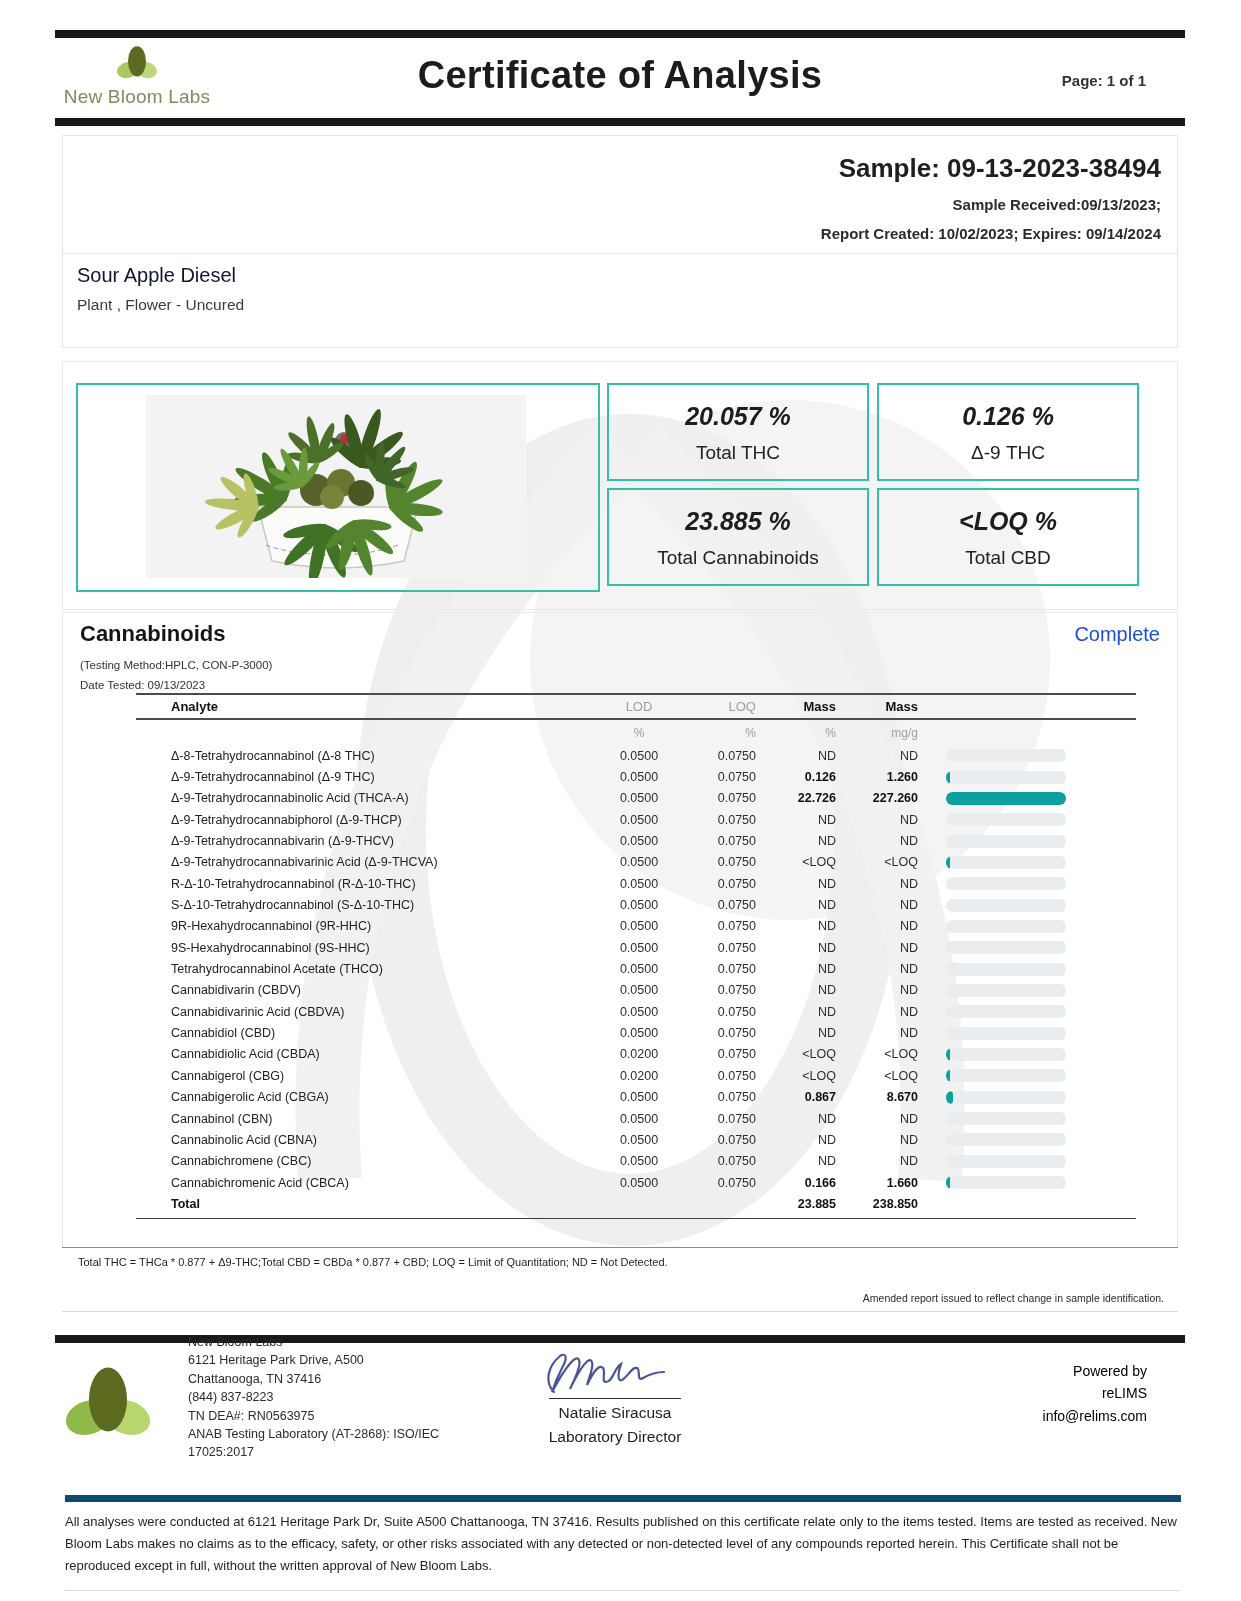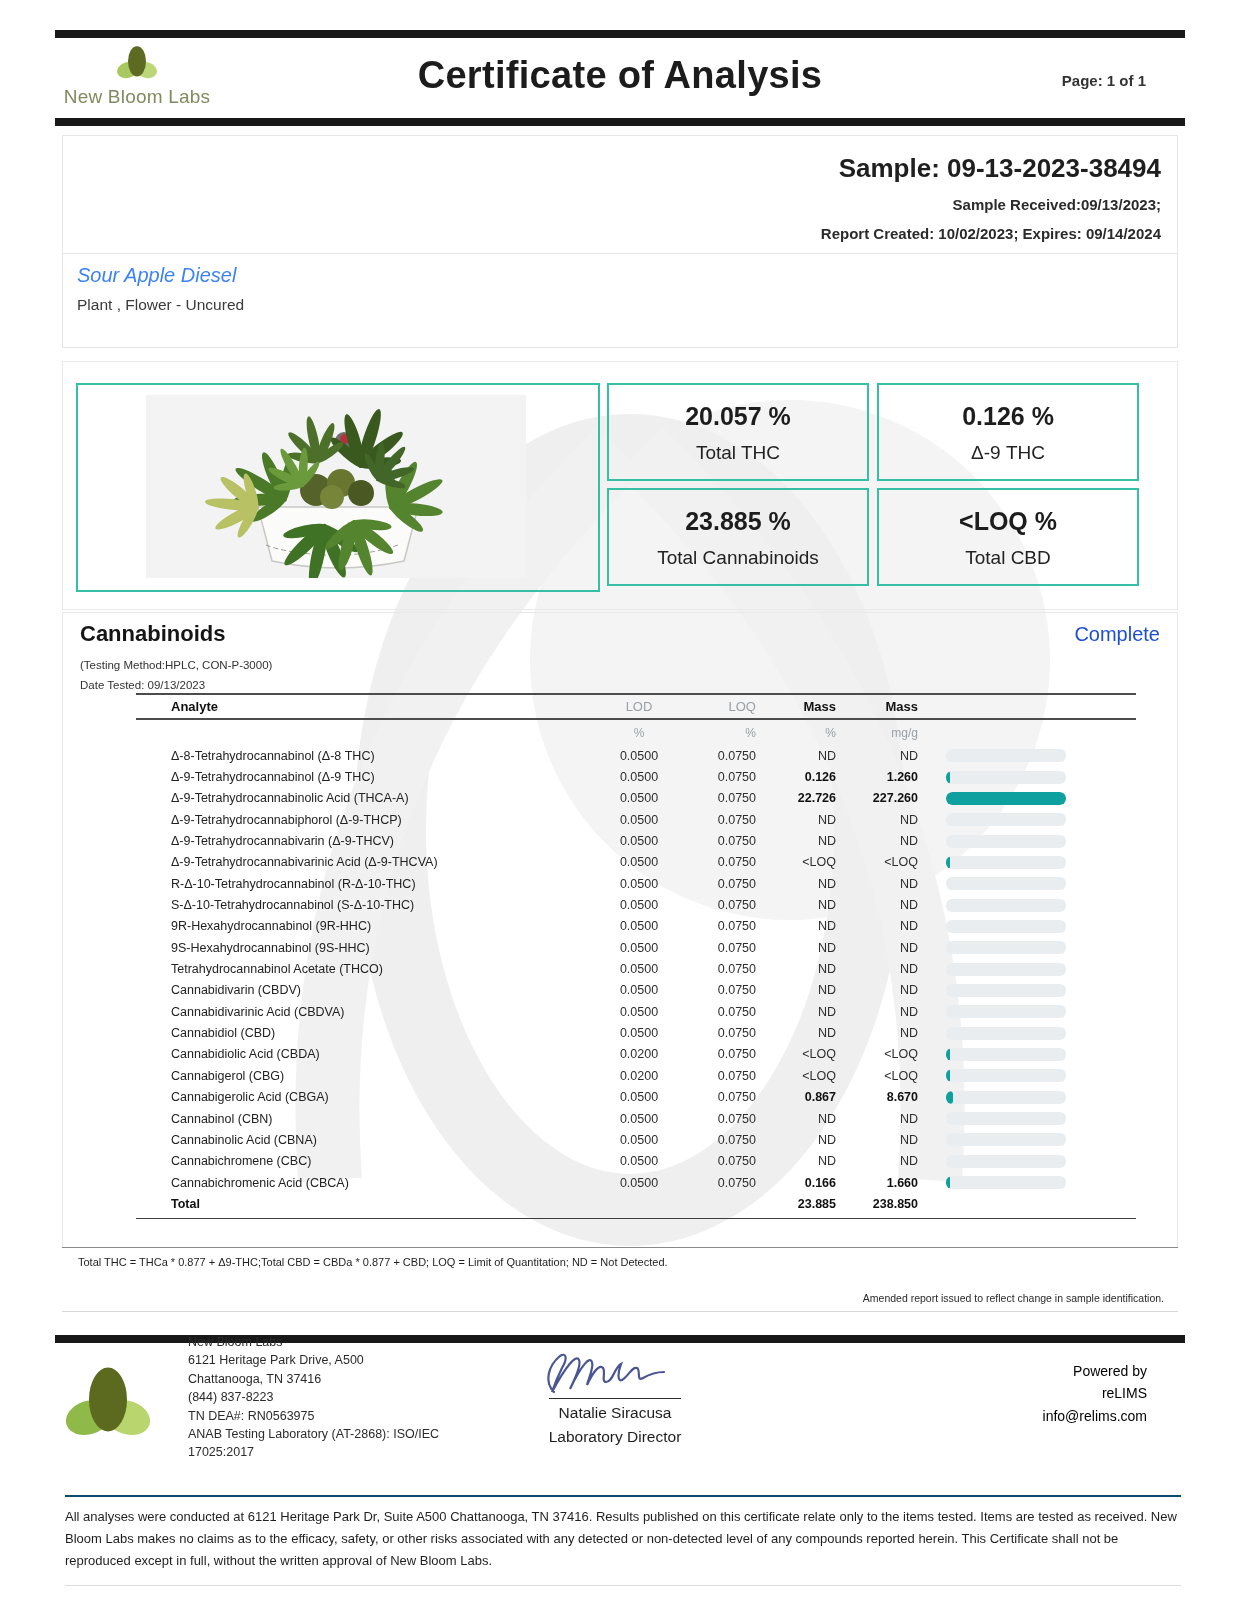--- a/index.html
+++ b/index.html
@@ -13,28 +13,28 @@
   .brand-name{font-size:19px;color:#7e8c5f;margin-top:2px;letter-spacing:.2px;}
   .doc-title{position:absolute;left:55px;right:56px;top:54px;text-align:center;font-size:38px;font-weight:600;color:#1c1c1c;letter-spacing:.3px;}
   .page-no{position:absolute;right:95px;top:72px;font-size:15px;font-weight:600;color:#333;}
   
   .sec{position:absolute;left:62px;right:63px;border:1px solid #e2e2e2;background:transparent;}
   #sec-sample{top:135px;height:211px;border-color:#e6e6e6;}
   .sample-block{position:absolute;right:16px;top:17px;text-align:right;}
   .sample-id{font-size:26px;font-weight:600;color:#1f1f1f;}
   .sample-line{font-size:15px;font-weight:600;color:#2b2b2b;margin-top:12px;}
   .sample-divider{position:absolute;left:0;right:0;top:117px;border-top:1px solid #e6e6e6;}
-  .product-name{position:absolute;left:14px;top:128px;font-size:20px;color:#3b82f6;font-style:italic;}
+  .product-name{position:absolute;left:14px;top:128px;font-size:20px;color:#0f172a;}
   .product-type{position:absolute;left:14px;top:160px;font-size:15.5px;color:#3a3a3a;}
   
   #sec-summary{top:361px;height:247px;border-color:#e9e9e9;}
   .photo-frame{position:absolute;left:13px;top:21px;width:520px;height:205px;border:2px solid var(--accent);background:transparent;}
   .photo{position:absolute;left:68px;top:10px;width:380px;height:183px;}
   .valbox{position:absolute;width:258px;height:94px;border:2px solid var(--accent);text-align:center;}
-  .valbox .v{font-size:25px;font-weight:700;color:#1d1d1d;margin-top:17px;}
+  .valbox .v{font-size:25px;font-weight:700;color:#1d1d1d;margin-top:17px;font-style:italic;}
   .valbox .l{font-size:19px;color:#222;margin-top:11px;}
   #vb1{left:544px;top:21px;}
   #vb2{left:814px;top:21px;}
   #vb3{left:544px;top:126px;}
   #vb4{left:814px;top:126px;}
   
   #sec-cann{top:612px;height:634px;border-color:#e9e9e9;}
   .cann-title{position:absolute;left:17px;top:8px;font-size:22px;font-weight:700;color:#151515;}
   .cann-status{position:absolute;right:17px;top:10px;font-size:20px;color:#1d4ed8;text-align:center;}
   .cann-method{position:absolute;left:17px;top:46px;font-size:11.5px;color:#333;}
@@ -66,21 +66,21 @@
   
   #bar-footer{top:1335px;}
   .lab-info{position:absolute;left:188px;top:1333px;font-size:12.5px;color:#2b2b2b;line-height:1.47;}
   .footer-logo{position:absolute;left:62px;top:1363px;}
   .sig-block{position:absolute;left:505px;top:1342px;width:220px;text-align:center;}
   .sig-line{width:132px;margin:0 auto;border-bottom:1.5px solid #2c2c2c;margin-top:-6px;}
   .sig-name{font-size:15.5px;color:#1e1e1e;margin-top:5px;}
   .sig-title{font-size:15.5px;color:#1e1e1e;margin-top:6px;}
   .powered{position:absolute;right:94px;top:1360px;text-align:right;font-size:14px;color:#000000;line-height:1.6;}
   
-  #disclaimer{position:absolute;left:65px;right:60px;top:1495px;border-top:2px solid #0c4a6e;border-bottom:1px solid #dcdcdc;height:88px;}
+  #disclaimer{position:absolute;left:65px;right:60px;top:1495px;border-top:7px solid #0c4a6e;border-bottom:1px solid #dcdcdc;height:88px;}
   .disc-text{padding-top:9px;font-size:13px;color:#1f1f1f;line-height:1.68;}
 </style>
 </head>
 <body style="--accent: #35bfa7; --bar: #0e9f9f; --track: #e9edf0;">
 
 <svg id="watermark" width="1241" height="1601" viewBox="0 0 1241 1601">
   <circle cx="790" cy="660" r="260" fill="#f4f4f4"></circle>
   <ellipse cx="630" cy="830" rx="240" ry="380" fill="none" stroke="#efefef" stroke-width="72"></ellipse>
   <path d="M330 1180 Q300 760 620 450" fill="none" stroke="#f1f1f1" stroke-width="64"></path>
   <path d="M930 1180 Q960 760 640 450" fill="none" stroke="#f1f1f1" stroke-width="64"></path>

